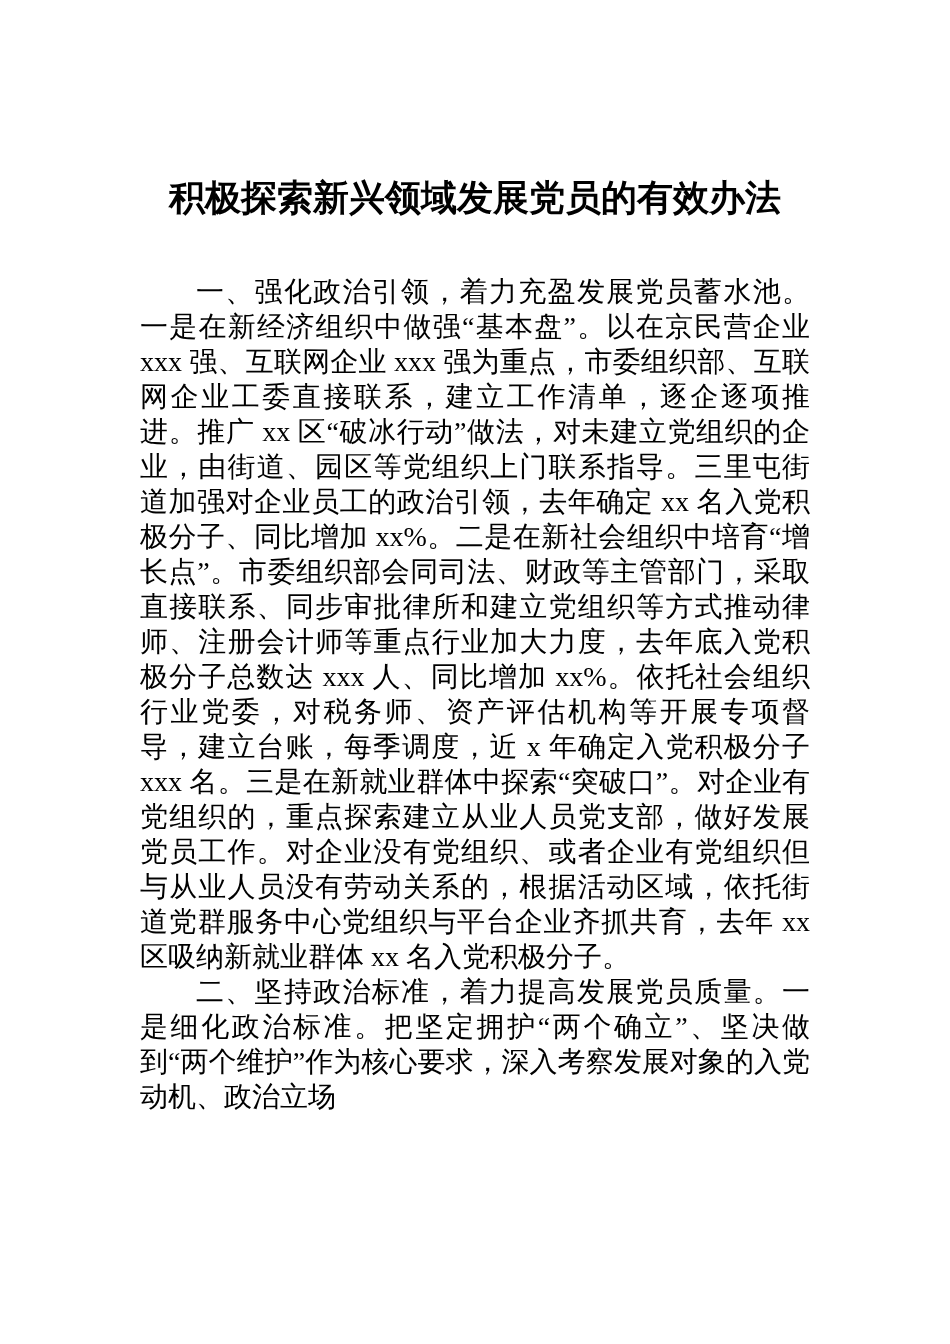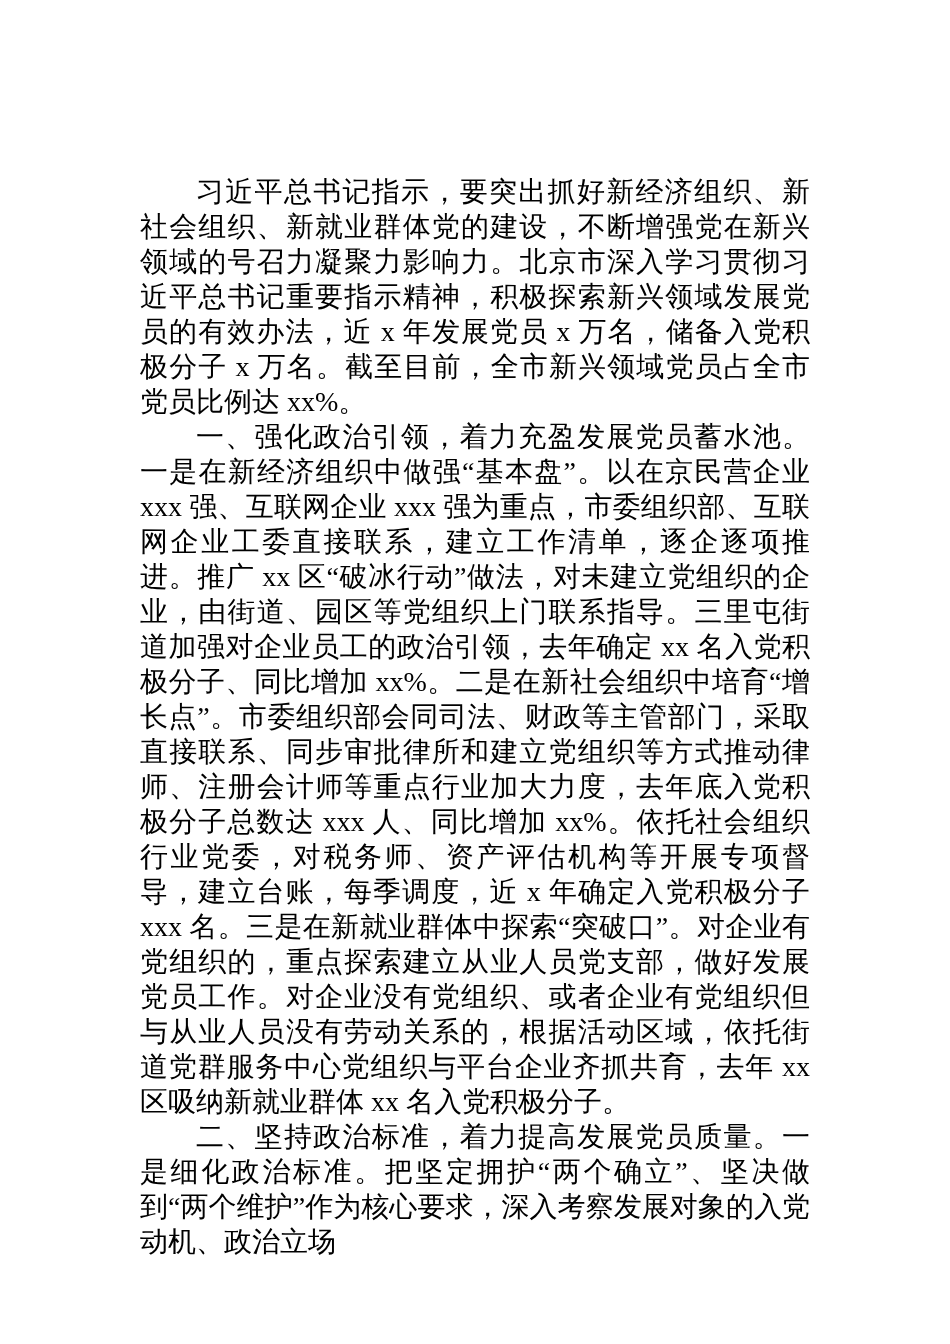--- a/index.html
+++ b/index.html
@@ -34,19 +34,19 @@
     text-align: justify;
     text-justify: inter-ideograph;
     text-indent: 2em;
     word-break: normal;
   }
 </style>
 </head>
 <body>
 
 <div class="page">
+  <h1 class="doc-title">积极探索新兴领域发展党员的有效办法</h1>
 
-  <p class="para">习近平总书记指示，要突出抓好新经济组织、新社会组织、新就业群体党的建设，不断增强党在新兴领域的号召力凝聚力影响力。北京市深入学习贯彻习近平总书记重要指示精神，积极探索新兴领域发展党员的有效办法，近 x 年发展党员 x 万名，储备入党积极分子 x 万名。截至目前，全市新兴领域党员占全市党员比例达 xx%。</p>
 
   <p class="para">一、强化政治引领，着力充盈发展党员蓄水池。一是在新经济组织中做强“基本盘”。以在京民营企业 xxx 强、互联网企业 xxx 强为重点，市委组织部、互联网企业工委直接联系，建立工作清单，逐企逐项推进。推广 xx 区“破冰行动”做法，对未建立党组织的企业，由街道、园区等党组织上门联系指导。三里屯街道加强对企业员工的政治引领，去年确定 xx 名入党积极分子、同比增加 xx%。二是在新社会组织中培育“增长点”。市委组织部会同司法、财政等主管部门，采取直接联系、同步审批律所和建立党组织等方式推动律师、注册会计师等重点行业加大力度，去年底入党积极分子总数达 xxx 人、同比增加 xx%。依托社会组织行业党委，对税务师、资产评估机构等开展专项督导，建立台账，每季调度，近 x 年确定入党积极分子 xxx 名。三是在新就业群体中探索“突破口”。对企业有党组织的，重点探索建立从业人员党支部，做好发展党员工作。对企业没有党组织、或者企业有党组织但与从业人员没有劳动关系的，根据活动区域，依托街道党群服务中心党组织与平台企业齐抓共育，去年 xx 区吸纳新就业群体 xx 名入党积极分子。</p>
 
   <p class="para">二、坚持政治标准，着力提高发展党员质量。一是细化政治标准。把坚定拥护“两个确立”、坚决做到“两个维护”作为核心要求，深入考察发展对象的入党动机、政治立场</p>
 </div>
 
 </body></html>

